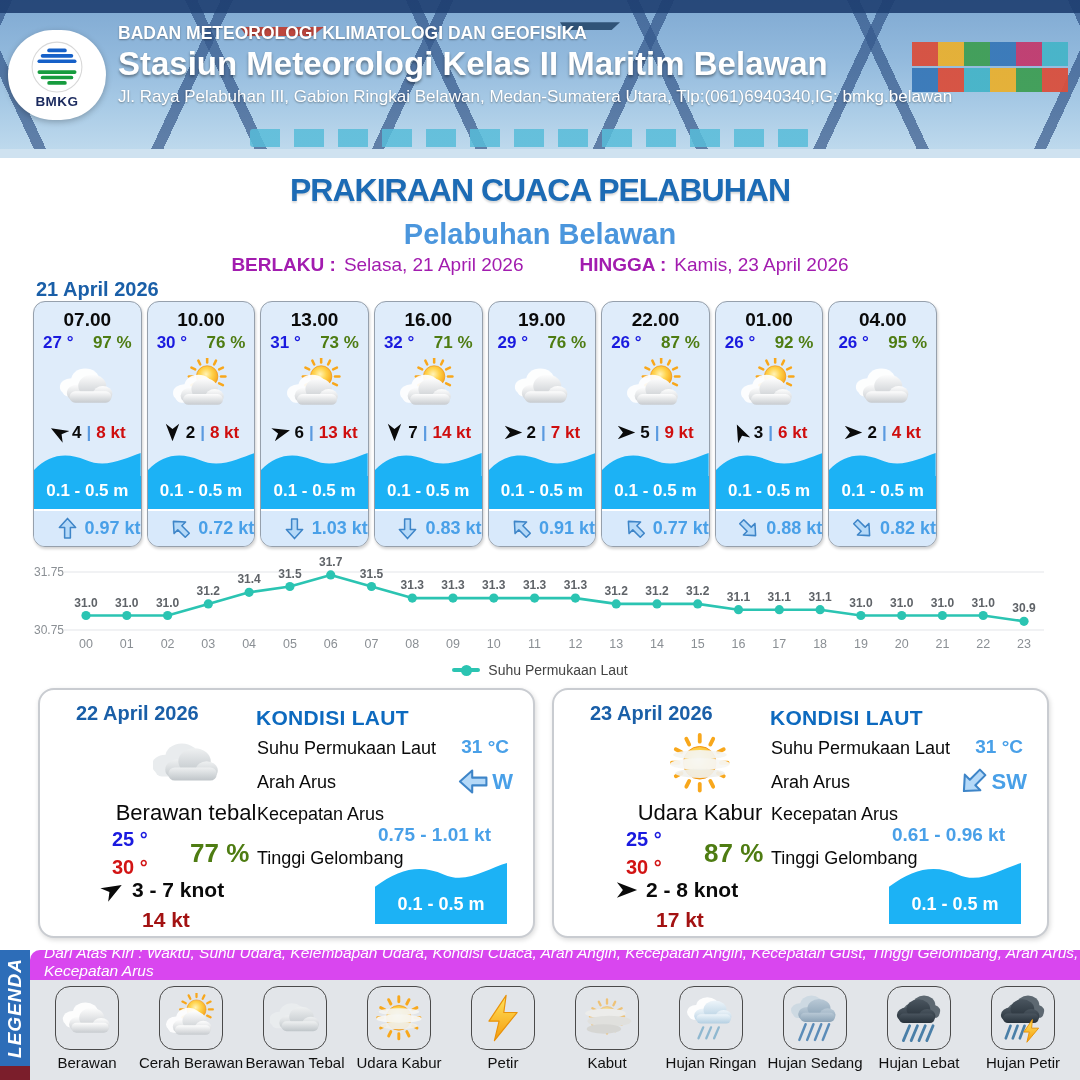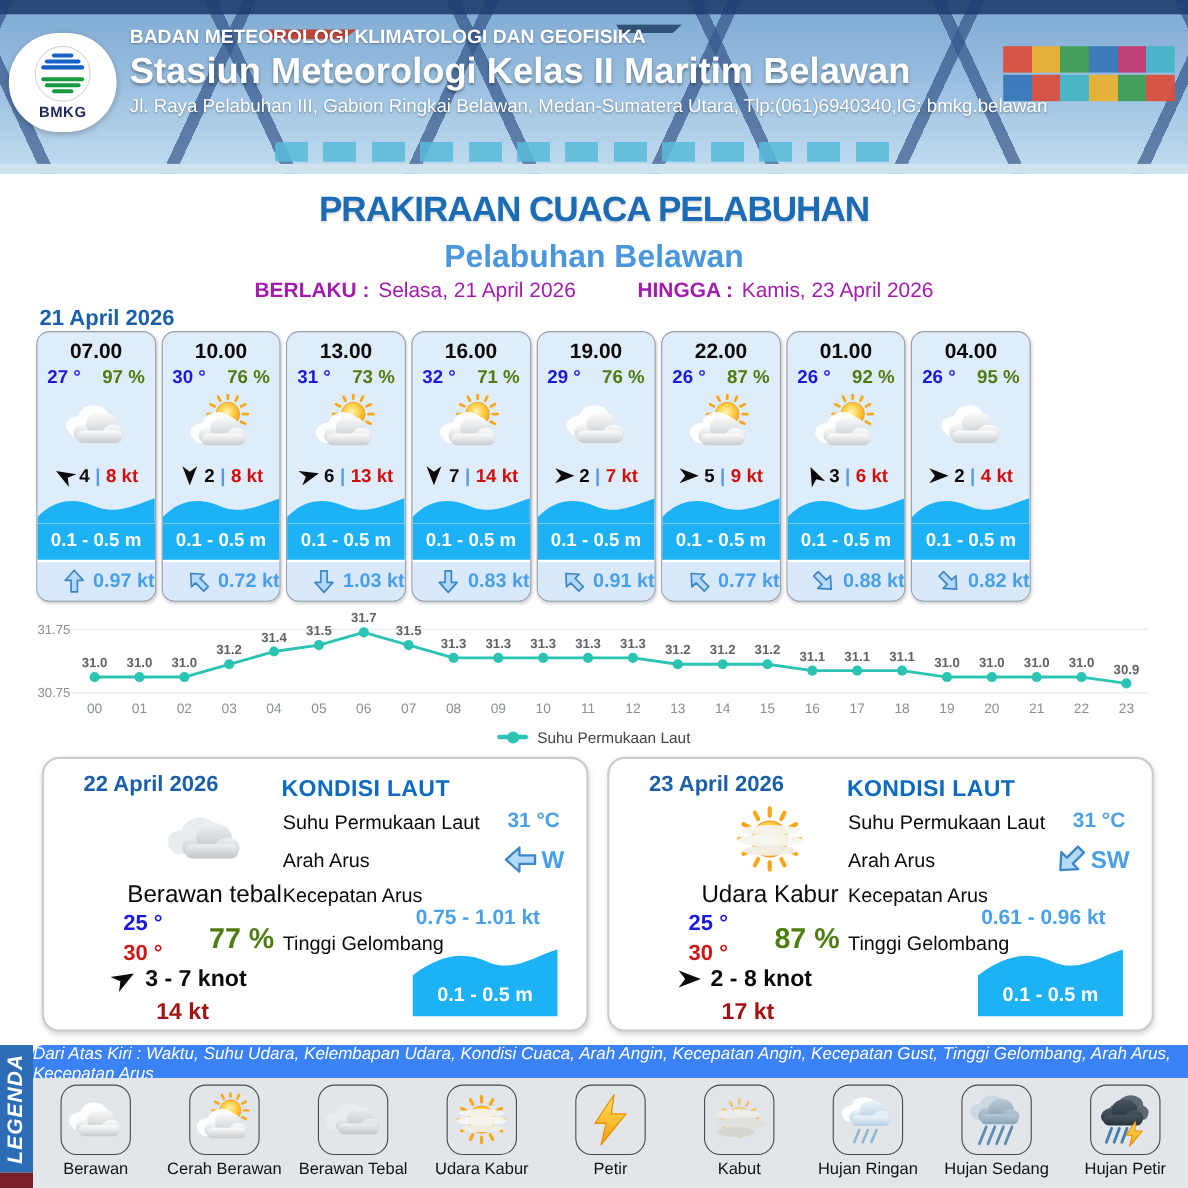--- a/index.html
+++ b/index.html
@@ -98,22 +98,22 @@
   .dc-wavebox{position:absolute;right:26px;top:170px;width:132px;height:64px;}
   .dc-wavebox svg{position:absolute;inset:0;width:100%;height:100%;}
   .dc-wavetext{position:absolute;left:0;right:0;bottom:9px;text-align:center;color:#fff;font-size:18px;font-weight:bold;}
 
   
   .leg-vert{position:absolute;left:0;top:950px;width:30px;height:116px;background:#2d6db8;
       display:flex;align-items:center;justify-content:center;}
   .leg-vert span{writing-mode:vertical-rl;transform:rotate(180deg);color:#fff;font-weight:bold;font-style:italic;
       font-size:19px;letter-spacing:1px;}
   .leg-maroon{position:absolute;left:0;top:1066px;width:30px;height:14px;background:#7b1e2b;}
-  .leg-bar{position:absolute;left:30px;top:950px;width:1050px;height:30px;background:#3b82f6;border-top-left-radius:10px;
-      display:flex;align-items:flex-start;}
+  .leg-bar{position:absolute;left:30px;top:950px;width:1050px;height:30px;background:#d946ef;border-top-left-radius:10px;
+      display:flex;align-items:flex-end;padding-left:14px;}
   .leg-bar span{color:#fff;font-style:italic;font-size:15.5px;}
   .leg-body{position:absolute;left:30px;top:980px;width:1050px;height:100px;background:#e2e5e9;
       display:flex;justify-content:space-between;padding:6px 12px 0 12px;}
   .leg-item{width:90px;display:flex;flex-direction:column;align-items:center;}
   .leg-box{width:64px;height:64px;border:1.6px solid #4a4a4a;border-radius:15px;display:flex;align-items:center;justify-content:center;}
   .leg-box svg{width:50px;height:50px;}
   .leg-label{font-size:15px;color:#111;margin-top:4px;white-space:nowrap;}
 </style>
 </head>
 <body>
@@ -829,20 +829,28 @@
         <div class="leg-box">
           <svg viewBox="0 0 64 64">
             <use href="#ic-hujan-sedang"></use>
           </svg>
         </div>
         <div class="leg-label">Hujan Sedang</div>
       </div>
     <div class="leg-item">
         <div class="leg-box">
           <svg viewBox="0 0 64 64">
+            <use href="#ic-hujan-lebat"></use>
+          </svg>
+        </div>
+        <div class="leg-label">Hujan Lebat</div>
+      </div>
+    <div class="leg-item">
+        <div class="leg-box">
+          <svg viewBox="0 0 64 64">
             <use href="#ic-hujan-petir"></use>
           </svg>
         </div>
         <div class="leg-label">Hujan Petir</div>
       </div>
   </div>
 
 </div>
 
 </body></html>

